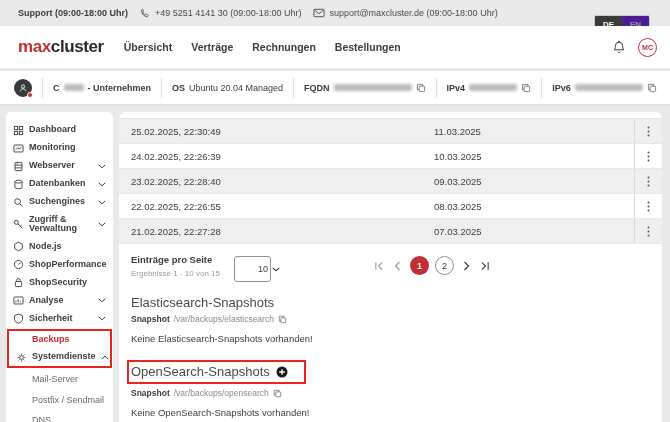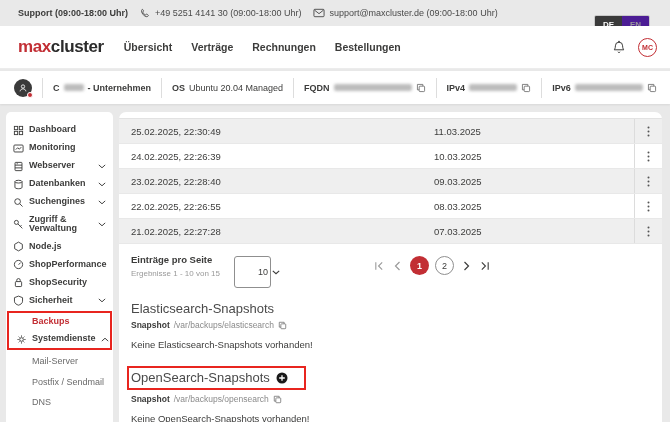--- a/index.html
+++ b/index.html
@@ -50,21 +50,21 @@
   .table { margin-top:6px; border-top:1px solid #e2e2e2; }
   .trow { display:flex; align-items:center; height:25px; font-size:9.5px; border-bottom:1px solid #e8e8e8; }
   .trow:nth-child(odd) { background:#efefef; }
   .cell-created { flex:0 0 315px; padding-left:12px; }
   .cell-expiry { flex:1; }
   .cell-actions { flex:0 0 28px; align-self:stretch; border-left:1px solid #dcdcdc; display:flex; align-items:center; justify-content:center; cursor:pointer; }
 
   .pagi-bar { display:flex; align-items:flex-start; margin:10px 12px 0; }
   .perpage-labels .pp-title { font-size:9.5px; font-weight:bold; }
   .perpage-labels .pp-results { font-size:8px; color:#9a9a9a; margin-top:4px; }
-  .pp-select { margin-left:14px; margin-top:2px; width:37px; height:32px; border:1px solid #8f8f8f; border-radius:3px; display:flex; align-items:center; justify-content:center; gap:4px; font-size:9px; cursor:pointer; background:#fff;padding-left:33px; }
+  .pp-select { margin-left:14px; margin-top:2px; width:37px; height:26px; border:1px solid #8f8f8f; border-radius:3px; display:flex; align-items:center; justify-content:center; gap:4px; font-size:9px; cursor:pointer; background:#fff;padding-left:33px; }
   .pager { margin-left:auto; margin-right:160px; display:flex; align-items:center; gap:9px; margin-top:2px; }
   .pg-btn { cursor:pointer; display:flex; align-items:center; }
   .pg-num { width:19px; height:19px; border-radius:50%; display:flex; align-items:center; justify-content:center; font-size:9px; cursor:pointer; }
   .pg-num.cur { background:#c22e34; color:#fff; font-weight:bold; }
   .pg-num.other { border:1px solid #8f8f8f; color:#3c3c3b; }
 
   .section { margin-left:12px; }
   .sec-title { font-size:13px; color:#4a4a4a; }
   .os-hl { display:inline-flex; align-items:center; gap:6px; border:2px solid #e8251f; padding:2px 16px 3px 2px; margin-left:-4px; }
   .snap-line { display:flex; align-items:center; gap:4px; font-size:8.5px; margin-top:4px; }
@@ -282,20 +282,34 @@
           <svg width="11" height="11" viewBox="0 0 12 12" fill="none" stroke="#3c3c3b" stroke-width="1">
             <rect x="2.6" y="5" width="6.8" height="5.4" rx="0.8"></rect>
             <path d="M4.1 5V3.6a1.9 1.9 0 013.8 0V5"></path>
           </svg>
         </span>
         <span class="slabel">ShopSecurity</span>
       </div>
       <div class="side-item">
         <span class="sicon">
           <svg width="11" height="11" viewBox="0 0 12 12" fill="none" stroke="#3c3c3b" stroke-width="1">
+            <rect x="1" y="2.2" width="10" height="7.6" rx="1"></rect>
+            <path d="M3.2 8V6.2M5.6 8V4.6M8 8V6.8"></path>
+          </svg>
+        </span>
+        <span class="slabel">Analyse</span>
+        <span class="chev">
+          <svg width="8" height="5" viewBox="0 0 10 6" fill="none" stroke="#3c3c3b" stroke-width="1.2">
+            <polyline points="1,1 5,4.6 9,1"></polyline>
+          </svg>
+        </span>
+      </div>
+      <div class="side-item">
+        <span class="sicon">
+          <svg width="11" height="11" viewBox="0 0 12 12" fill="none" stroke="#3c3c3b" stroke-width="1">
             <path d="M6 1.2l4.4 1.7v3.9c0 2.5-2.5 3.7-4.4 4.3-1.9-.6-4.4-1.8-4.4-4.3V2.9z"></path>
           </svg>
         </span>
         <span class="slabel">Sicherheit</span>
         <span class="chev">
           <svg width="8" height="5" viewBox="0 0 10 6" fill="none" stroke="#3c3c3b" stroke-width="1.2">
             <polyline points="1,1 5,4.6 9,1"></polyline>
           </svg>
         </span>
       </div>

